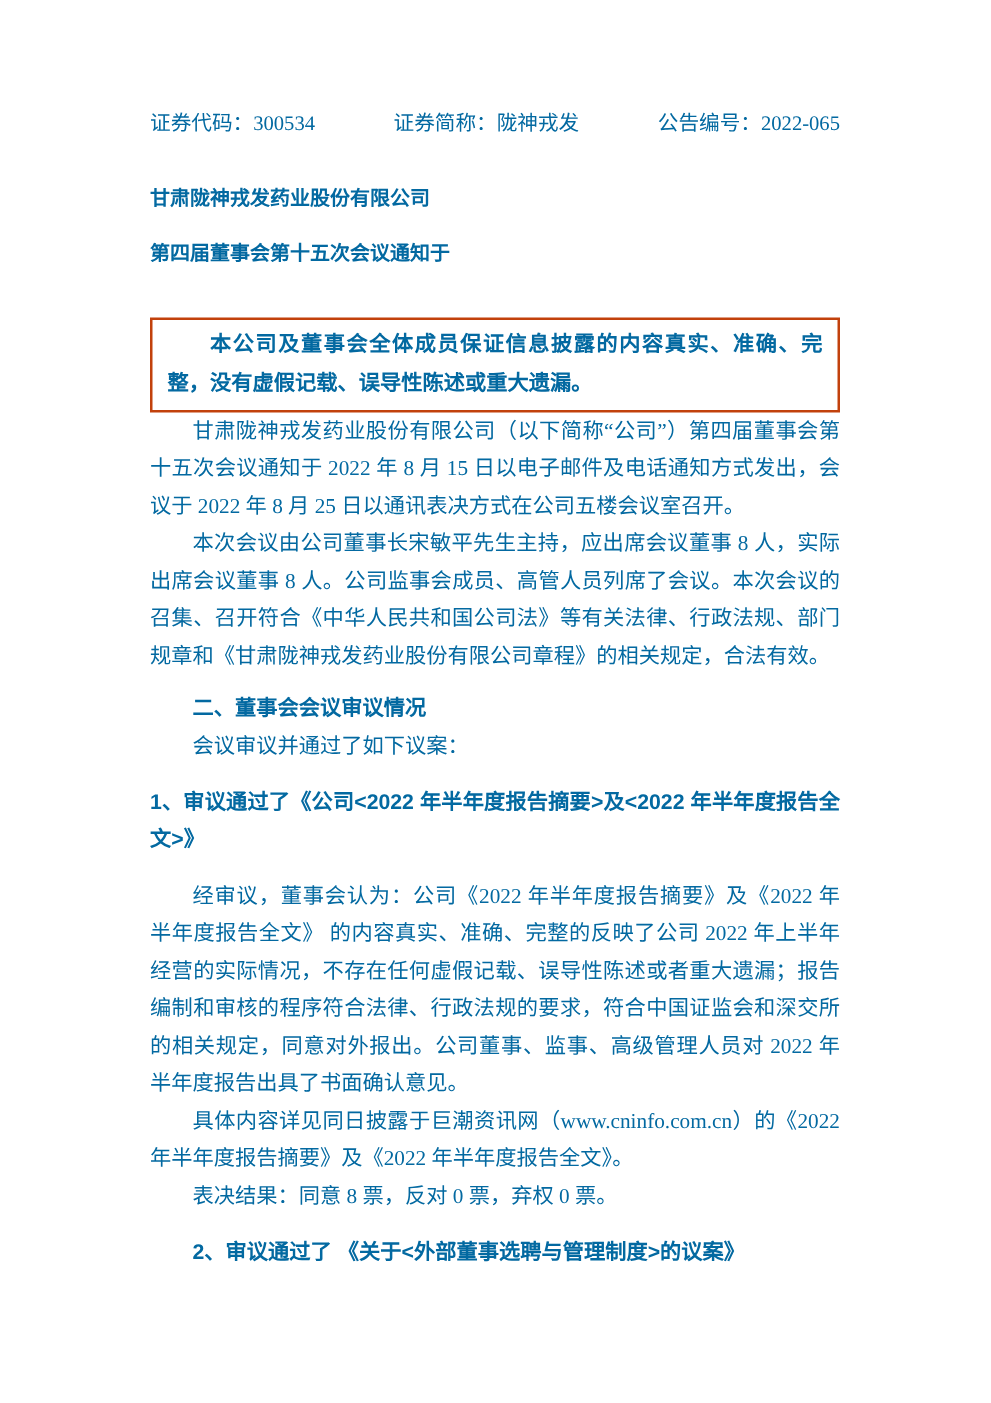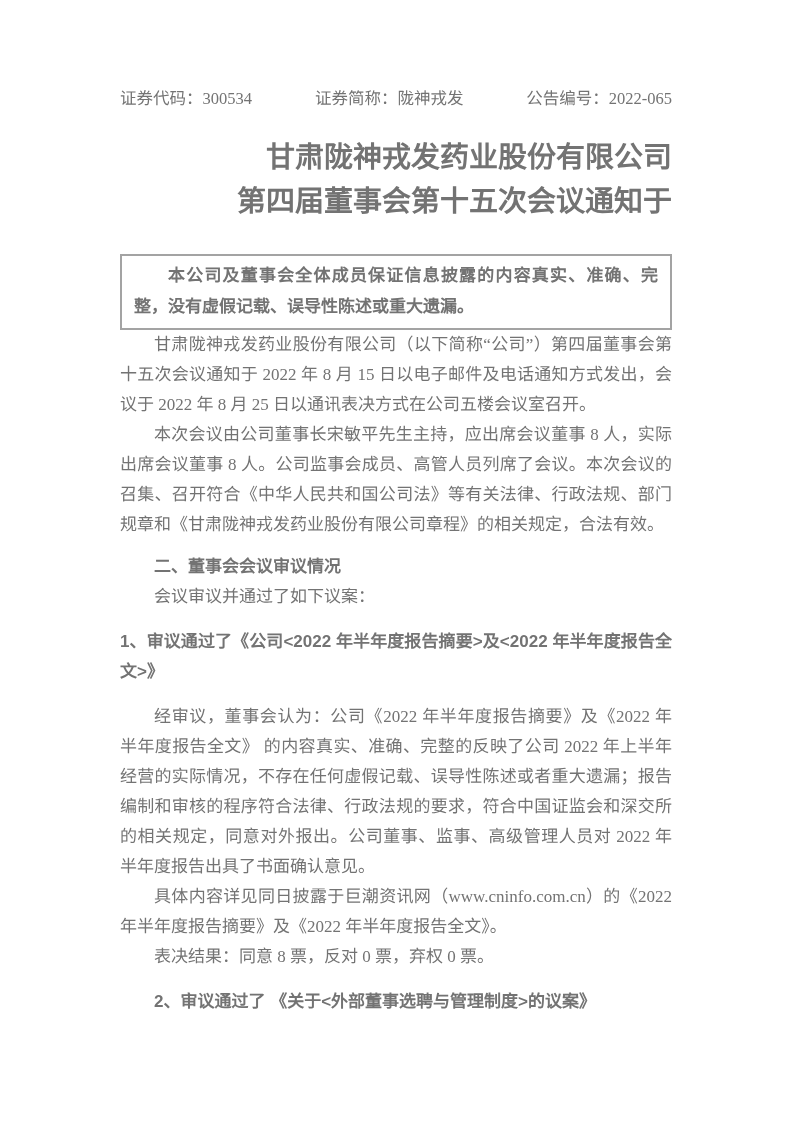--- a/index.html
+++ b/index.html
@@ -6,47 +6,47 @@
     margin: 0;
     padding: 0;
     background: #ffffff;
   }
   .page {
     position: relative;
     width: 793px;
     height: 1122px;
     margin: 0 auto;
     background: #ffffff;
-    color: #737373;
+    color: #0369a1;
     box-sizing: border-box;
     padding: 86px 121px 0 120px;
     font-family: "Liberation Serif", "DejaVu Serif", serif;
     font-size: 17px;
     line-height: 30px;
     overflow: hidden;
   }
   .doc-header {
     display: flex;
     justify-content: space-between;
     align-items: baseline;
     font-size: 16.5px;
     line-height: 26px;
     white-space: nowrap;
   }
   .doc-title {
     margin-top: 26px;
-    text-align: right;
-    font-family: Liberation Mono, monospace;
+    text-align: left;
+    font-family: Liberation Serif, serif;
     font-weight: bold;
-    font-size: 29px;
+    font-size: 16px;
     line-height: 44px;
   }
   .disclaimer-box {
     margin-top: 28px;
-    border: 2px solid #a3a3a3;
+    border: 2px solid #c2410c;
     padding: 4px 12px 6px 12px;
     font-family: "Liberation Sans", "DejaVu Sans", sans-serif;
     font-weight: bold;
     font-size: 17px;
     line-height: 31px;
     text-align: justify;
     text-indent: 2em;
   }
   .section-heading {
     margin: 0;

